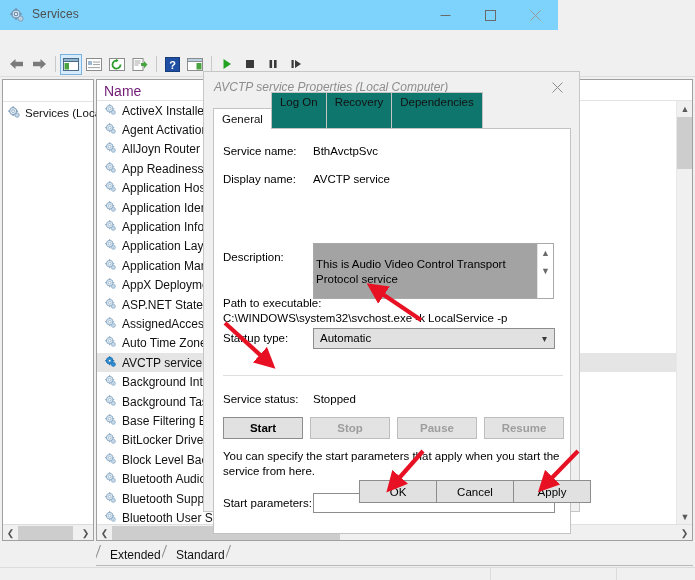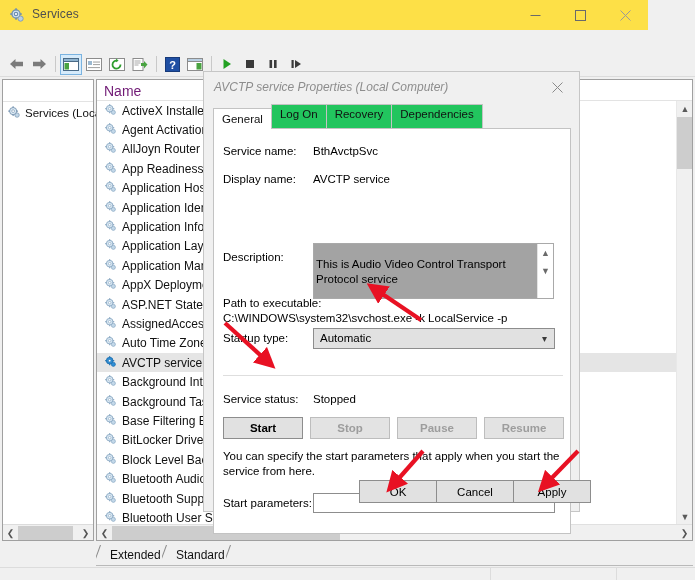--- a/index.html
+++ b/index.html
@@ -14,22 +14,22 @@
     position: relative;
     width: 695px;
     height: 580px;
     background: #f0f0f0;
     overflow: hidden;
   }
 
   
   .titlebar {
     position: absolute; left: 0; top: 0;
-    width: 648px; height: 30px;
-    background: #fde047;
+    width: 558px; height: 30px;
+    background: #7dd3fc;
     border-bottom: 0px solid #e5e5e5;
   }
   .titlebar .tb-icon {
     position: absolute; left: 9px; top: 7px;
     width: 16px; height: 16px;
   }
   .titlebar .tb-title {
     position: absolute; left: 32px; top: 7px;
     font-size: 12px; color: #4f4f4f;
     letter-spacing: 0.1px;
@@ -280,24 +280,24 @@
     width: 44px; height: 30px;
     display: flex; align-items: center; justify-content: center;
     color: #8a8a8a;
   }
   .dlg-tabs {
     position: absolute; left: 9px; top: 36px;
     height: 21px;
     display: flex; align-items: flex-end;
   }
   .dtab {
-    height: 25px; line-height: 19px;
+    height: 37px; line-height: 19px;
     padding: 0 8px;
     font-size: 11.5px;
-    background: #22c55e;
+    background: #0f766e;
     border: 1px solid #c3c3c3;
     border-bottom: none;
     margin-right: -1px;
     box-sizing: border-box;
     color: #111;
   }
   .dtab.sel {
     background: #ffffff;
     height: 21px; line-height: 21px;
     position: relative; z-index: 3;

